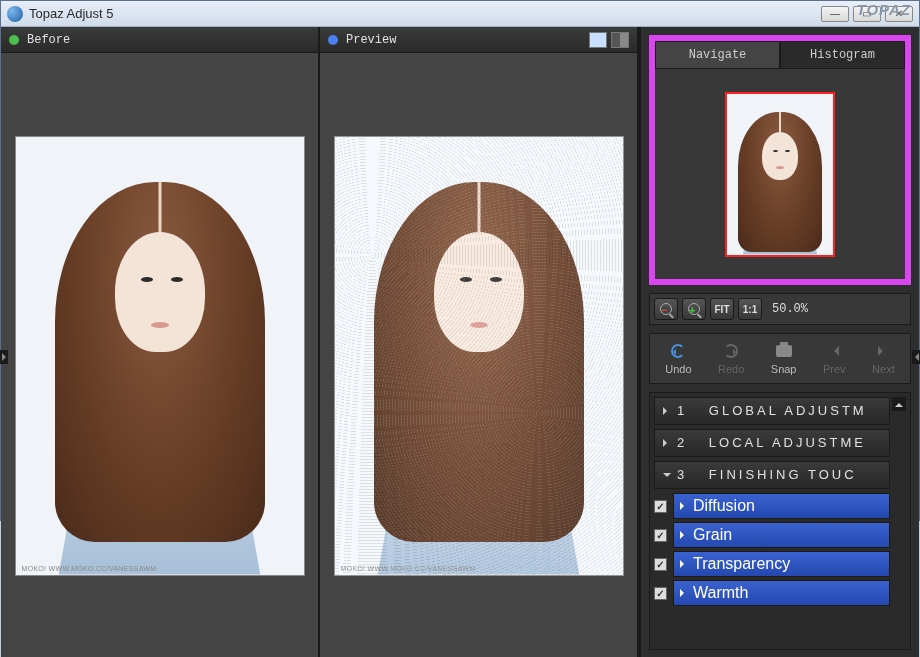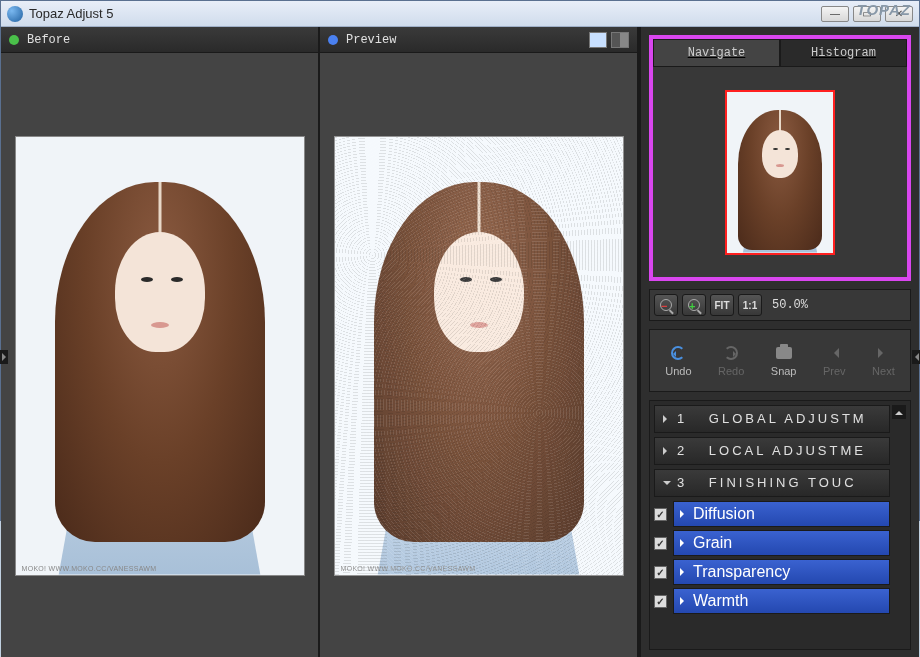--- a/index.html
+++ b/index.html
@@ -29,42 +29,42 @@
 .img .eye { position: absolute; width: 12px; height: 5px; background: #2a2a2a; border-radius: 50%; top: 140px; }
 .img .eye.l { left: 125px; }
 .img .eye.r { left: 155px; }
 .img .lips { position: absolute; top: 185px; left: 50%; transform: translateX(-50%); width: 18px; height: 6px; background: #d89890; border-radius: 50%; }
 .img .shirt { position: absolute; bottom: 0; left: 0; right: 0; height: 160px; background: linear-gradient(#c8d8e8, #a8c0d8); clip-path: polygon(15% 100%, 25% 0%, 75% 0%, 85% 100%); }
 .img.grainy { filter: contrast(0.85) brightness(1.1); }
 .img.grainy::after { content:""; position:absolute; inset:0; background-image: repeating-radial-gradient(circle at 13% 27%, rgba(0,0,0,0.12) 0 0.6px, transparent 0.6px 3px), repeating-radial-gradient(circle at 71% 63%, rgba(255,255,255,0.12) 0 0.6px, transparent 0.6px 3px); opacity:0.9; }
 .wm { position: absolute; bottom: 3px; left: 6px; font-size: 7px; color: #888; letter-spacing: 0.3px; }
 .sidebar { width: 280px; background: #2e2e2e; border-left: 2px solid #1a1a1a; display: flex; flex-direction: column; padding: 8px; gap: 8px; position: relative; }
 .logo { position: absolute; top: -26px; right: 8px; color: #8898a8; font-size: 15px; font-weight: bold; font-style: italic; letter-spacing: 1px; }
-.navbox { border: 4px solid #d946ef; background: #383838; text-decoration: underline; }
+.navbox { border: 6px solid #d946ef; background: #383838; }
 .tabs { display: flex; }
 .tab { flex: 1; padding: 6px 0; text-align: center; font-size: 12px; color: #ccc; background: #2a2a2a; border: 1px solid #1a1a1a; font-family: "Courier New", monospace; cursor: pointer; }
 .tab.active { background: #444; }
 .navpreview { height: 210px; display: flex; align-items: center; justify-content: center; background: #383838; }
 .thumb { width: 110px; height: 165px; border: 2px solid #ff2020; background: #f0f4f8; position: relative; overflow: hidden; }
 .thumb .hair { top: 18px; width: 84px; height: 140px; border-radius: 40px 40px 14px 14px / 54px 54px 14px 14px; }
 .thumb .part { top: 18px; height: 50px; width: 2px; }
 .thumb .face { top: 38px; width: 36px; height: 48px; }
 .thumb .eye { top: 56px; width: 5px; height: 2px; }
 .thumb .eye.l { left: 46px; }
 .thumb .eye.r { left: 58px; }
 .thumb .lips { top: 72px; width: 8px; height: 3px; }
 .thumb .shirt { height: 58px; }
 .zoomrow { display: flex; align-items: center; gap: 4px; padding: 4px; background: #383838; border: 1px solid #1a1a1a; }
 .zbtn { width: 24px; height: 22px; background: linear-gradient(#555,#383838); border: 1px solid #1a1a1a; border-radius: 3px; display:flex; align-items:center; justify-content:center; cursor:pointer; font-size:10px; color:#ddd; font-weight:bold; }
 .zbtn .mag { width:12px; height:12px; border:1.5px solid #aaa; border-radius:50%; position:relative; }
 .zbtn .mag::after { content:""; position:absolute; width:5px; height:1.5px; background:#aaa; bottom:-2px; right:-3px; transform:rotate(45deg); }
 .zbtn .plus { color:#40d040; font-size:11px; position:absolute; }
 .zbtn .minus { color:#e04040; font-size:11px; position:absolute; }
 .zlabel { color: #ddd; font-size: 12px; margin-left: 6px; font-family: "Courier New", monospace; }
-.actionrow { display: flex; justify-content: space-around; padding: 14px 2px; background: #383838; border: 1px solid #1a1a1a; }
+.actionrow { display: flex; justify-content: space-around; padding: 8px 2px; background: #383838; border: 1px solid #1a1a1a; }
 .actbtn { display: flex; flex-direction: column; align-items: center; gap: 3px; cursor: pointer; color: #bbb; font-size: 11px; font-family: "Courier New", monospace; }
 .actbtn.disabled { color: #666; }
 .acticon { width: 22px; height: 18px; display:flex; align-items:center; justify-content:center; }
 .undo-arc { width:14px; height:14px; border:2px solid #4a90e0; border-right-color:transparent; border-radius:50%; position:relative; }
 .undo-arc::after { content:""; position:absolute; left:-3px; top:3px; border:3px solid transparent; border-right-color:#4a90e0; }
 .redo-arc { width:14px; height:14px; border:2px solid #666; border-left-color:transparent; border-radius:50%; position:relative; }
 .redo-arc::after { content:""; position:absolute; right:-3px; top:3px; border:3px solid transparent; border-left-color:#666; }
 .cam { width:16px; height:12px; background:#888; border-radius:2px; position:relative; }
 .cam::before { content:""; position:absolute; top:-3px; left:4px; width:8px; height:3px; background:#888; border-radius:1px 1px 0 0;}
 .arr { width:0; height:0; border:5px solid transparent; }

